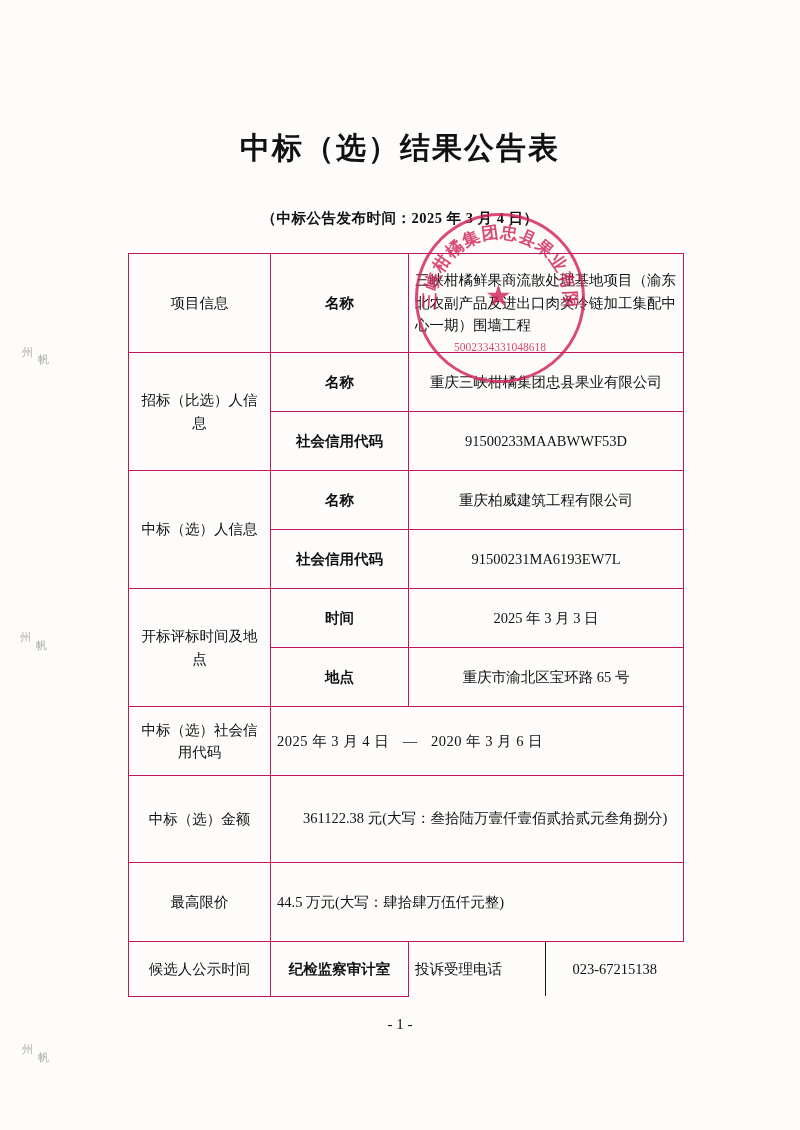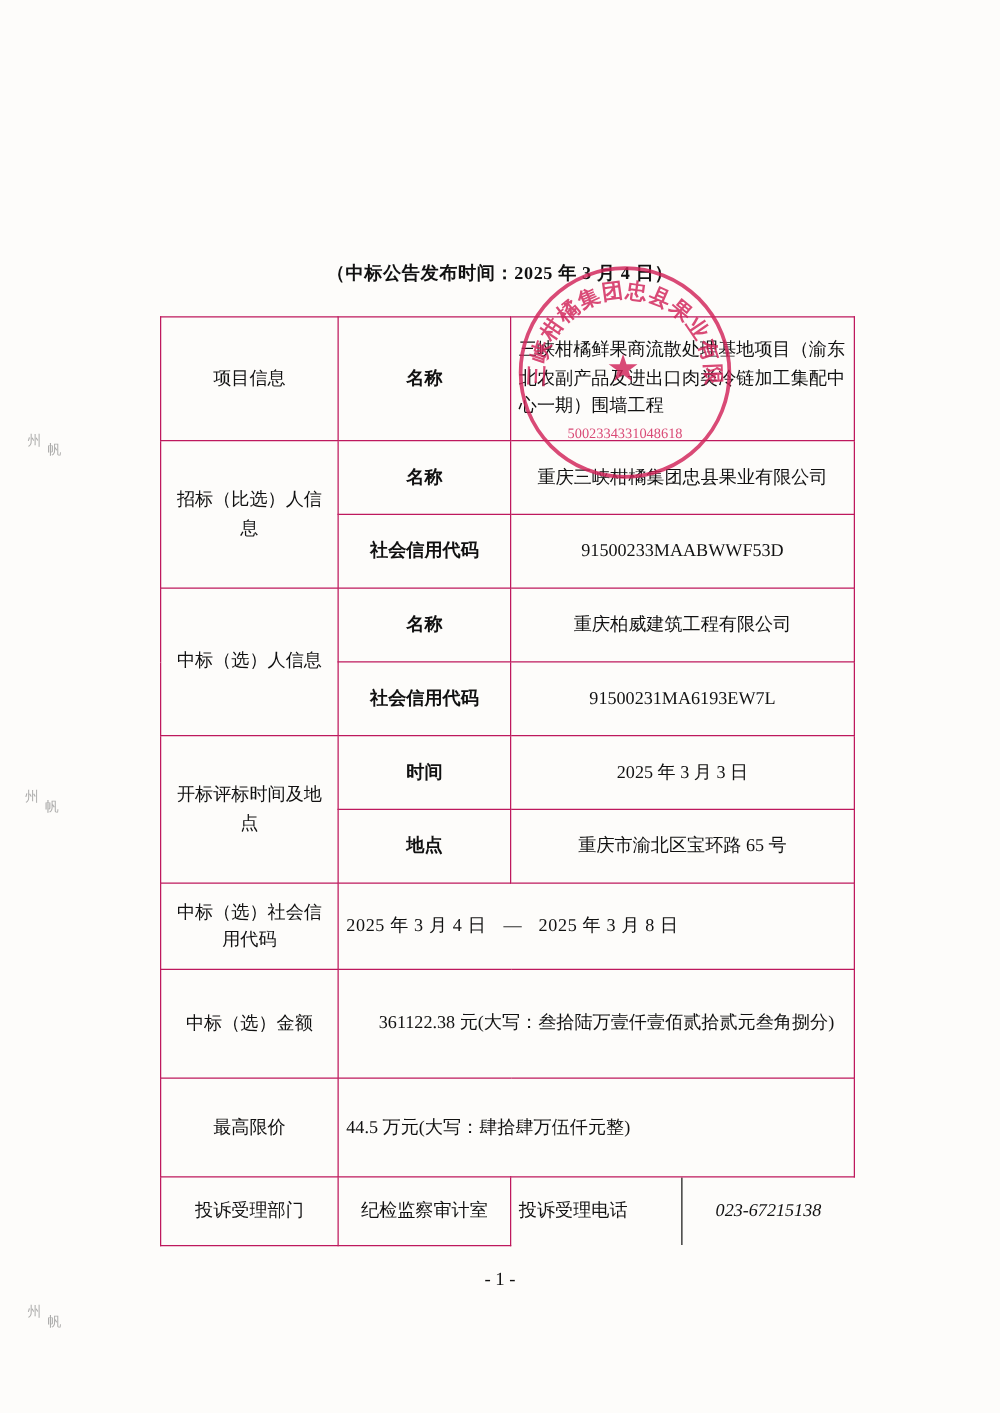--- a/index.html
+++ b/index.html
@@ -103,20 +103,21 @@
   .complaint td {
     height: 42px;
   }
   td.cplbl {
     text-align: center;
     width: 142px;
   }
   td.cpval1 {
     text-align: center;
     width: 138px;
+    font-weight: bold;
   }
   td.cplbl2 {
     text-align: center;
     width: 124px;
   }
   td.cpval2 {
     text-align: center;
   }
   .pagenum {
     position: absolute;
@@ -182,20 +183,21 @@
 
 <div class="page">
 
   <span class="speck" style="left:22px; top:345px;">州</span>
   <span class="speck" style="left:38px; top:352px;">帆</span>
   <span class="speck" style="left:20px; top:630px;">州</span>
   <span class="speck" style="left:36px; top:638px;">帆</span>
   <span class="speck" style="left:22px; top:1042px;">州</span>
   <span class="speck" style="left:38px; top:1050px;">帆</span>
 
+  <div class="doc-title">中标（选）结果公告表</div>
   <div class="doc-subtitle">（中标公告发布时间：2025 年 3 月 4 日）</div>
 
   <table class="main">
     <colgroup>
       <col style="width:142px">
       <col style="width:138px">
       <col>
     </colgroup>
     <tbody>
       <tr>
@@ -232,45 +234,45 @@
       <tr>
         <td class="sublbl tall">地点</td>
         <td class="val tall">重庆市渝北区宝环路 65 号</td>
       </tr>
 
       <tr>
         <td class="lbl" style="height:56px;">中标（选）社会信用代码</td>
         <td class="val-left" colspan="2">
           <span class="cand-dates">2025 年 3 月 4 日</span>
           <span class="dash">—</span>
-          <span class="cand-dates">2025 年 3 月 8 日</span>
+          <span class="cand-dates">2020 年 3 月 6 日</span>
         </td>
       </tr>
 
       <tr>
         <td class="lbl" style="height:74px;">中标（选）金额</td>
         <td class="val-left" colspan="2" style="line-height:1.75;padding-left:32px;">361122.38 元(大写：叁拾陆万壹仟壹佰贰拾贰元叁角捌分)</td>
       </tr>
 
       <tr>
         <td class="lbl" style="height:66px;margin-left:24px;">最高限价</td>
         <td class="val-left" colspan="2">
           <span>44.5 万元(大写：</span><span class="u">肆拾肆万伍仟元整</span><span>)</span>
         </td>
       </tr>
 
       <tr class="complaint">
-        <td class="cplbl">投诉受理部门</td>
+        <td class="cplbl">候选人公示时间</td>
         <td class="cpval1">纪检监察审计室</td>
         <td style="padding:0;border:none;">
           <table style="width:100%;border-collapse:collapse;table-layout:fixed;">
             <tbody>
                 <tr>
               <td class="cplbl2" style="border:none;border-right:1px solid #1a1a1a;text-align:left;height:42px;">投诉受理电话</td>
-              <td class="cpval2" style="border:none;text-align:center;font-style:italic;">023-67215138</td>
+              <td class="cpval2" style="border:none;text-align:center;">023-67215138</td>
             </tr>
           </tbody>
             </table>
         </td>
       </tr>
     </tbody>
   </table>
 
   <div class="seal">
     <div class="ring"></div>

